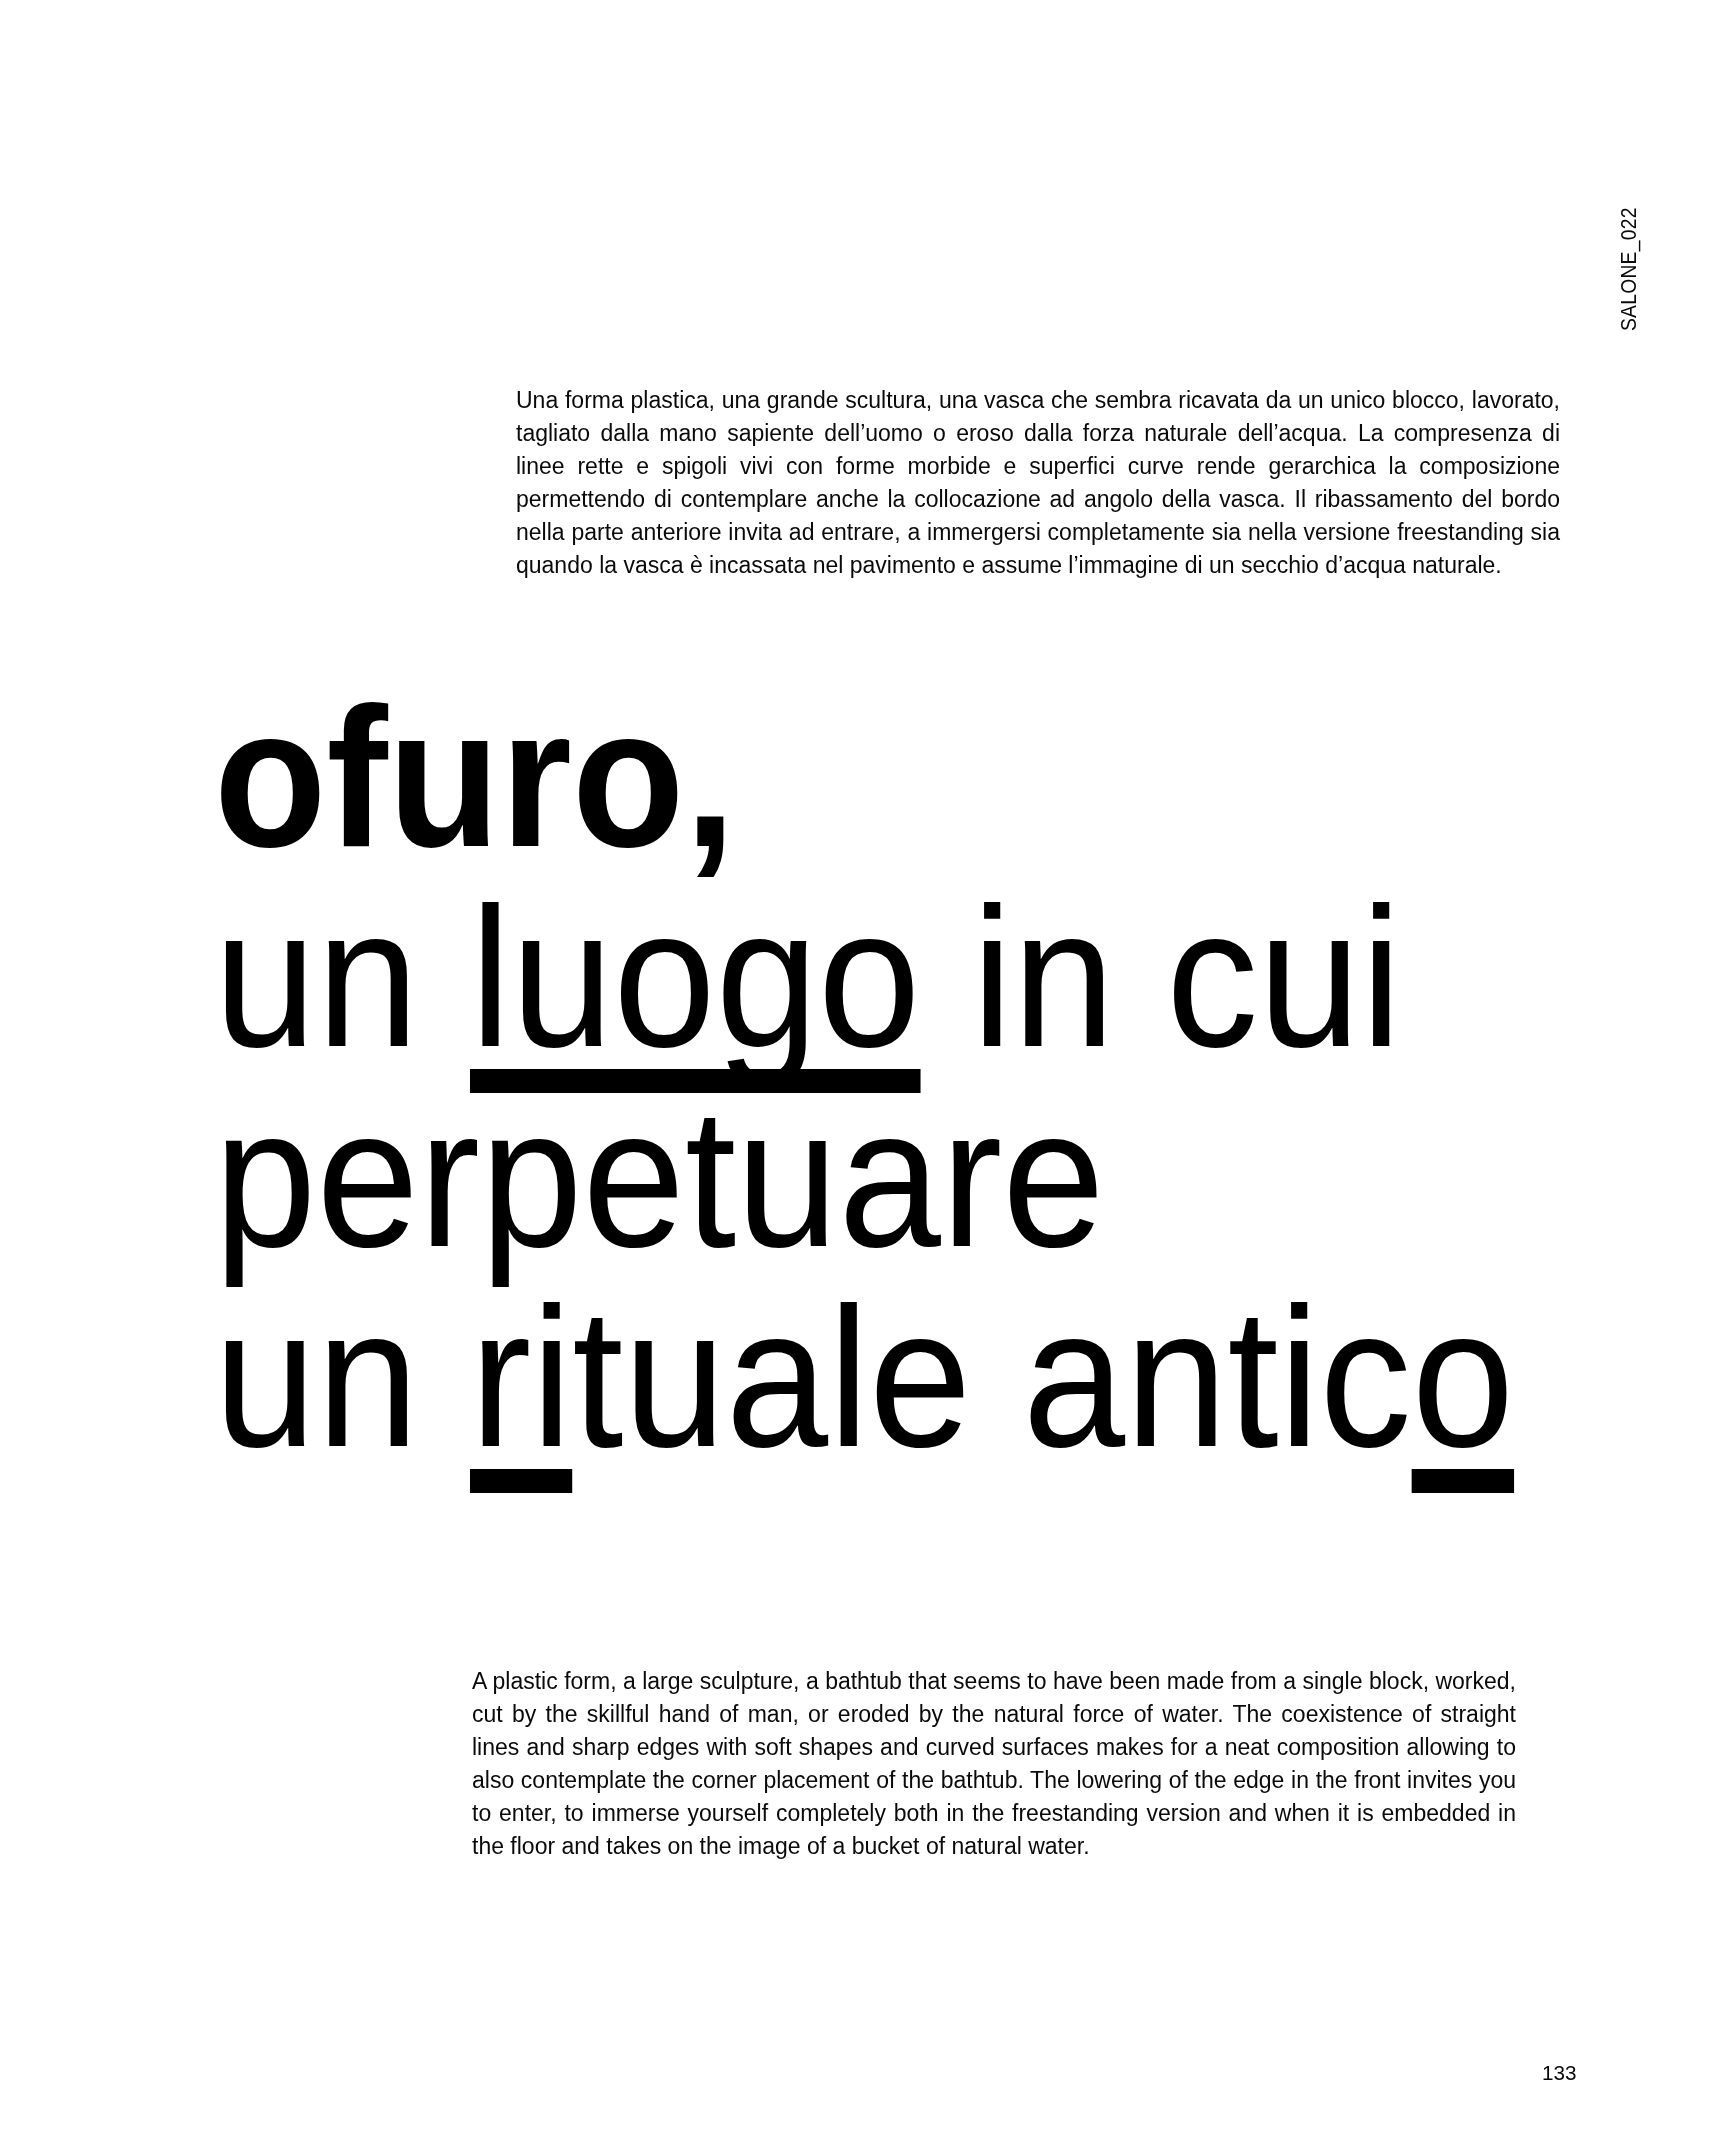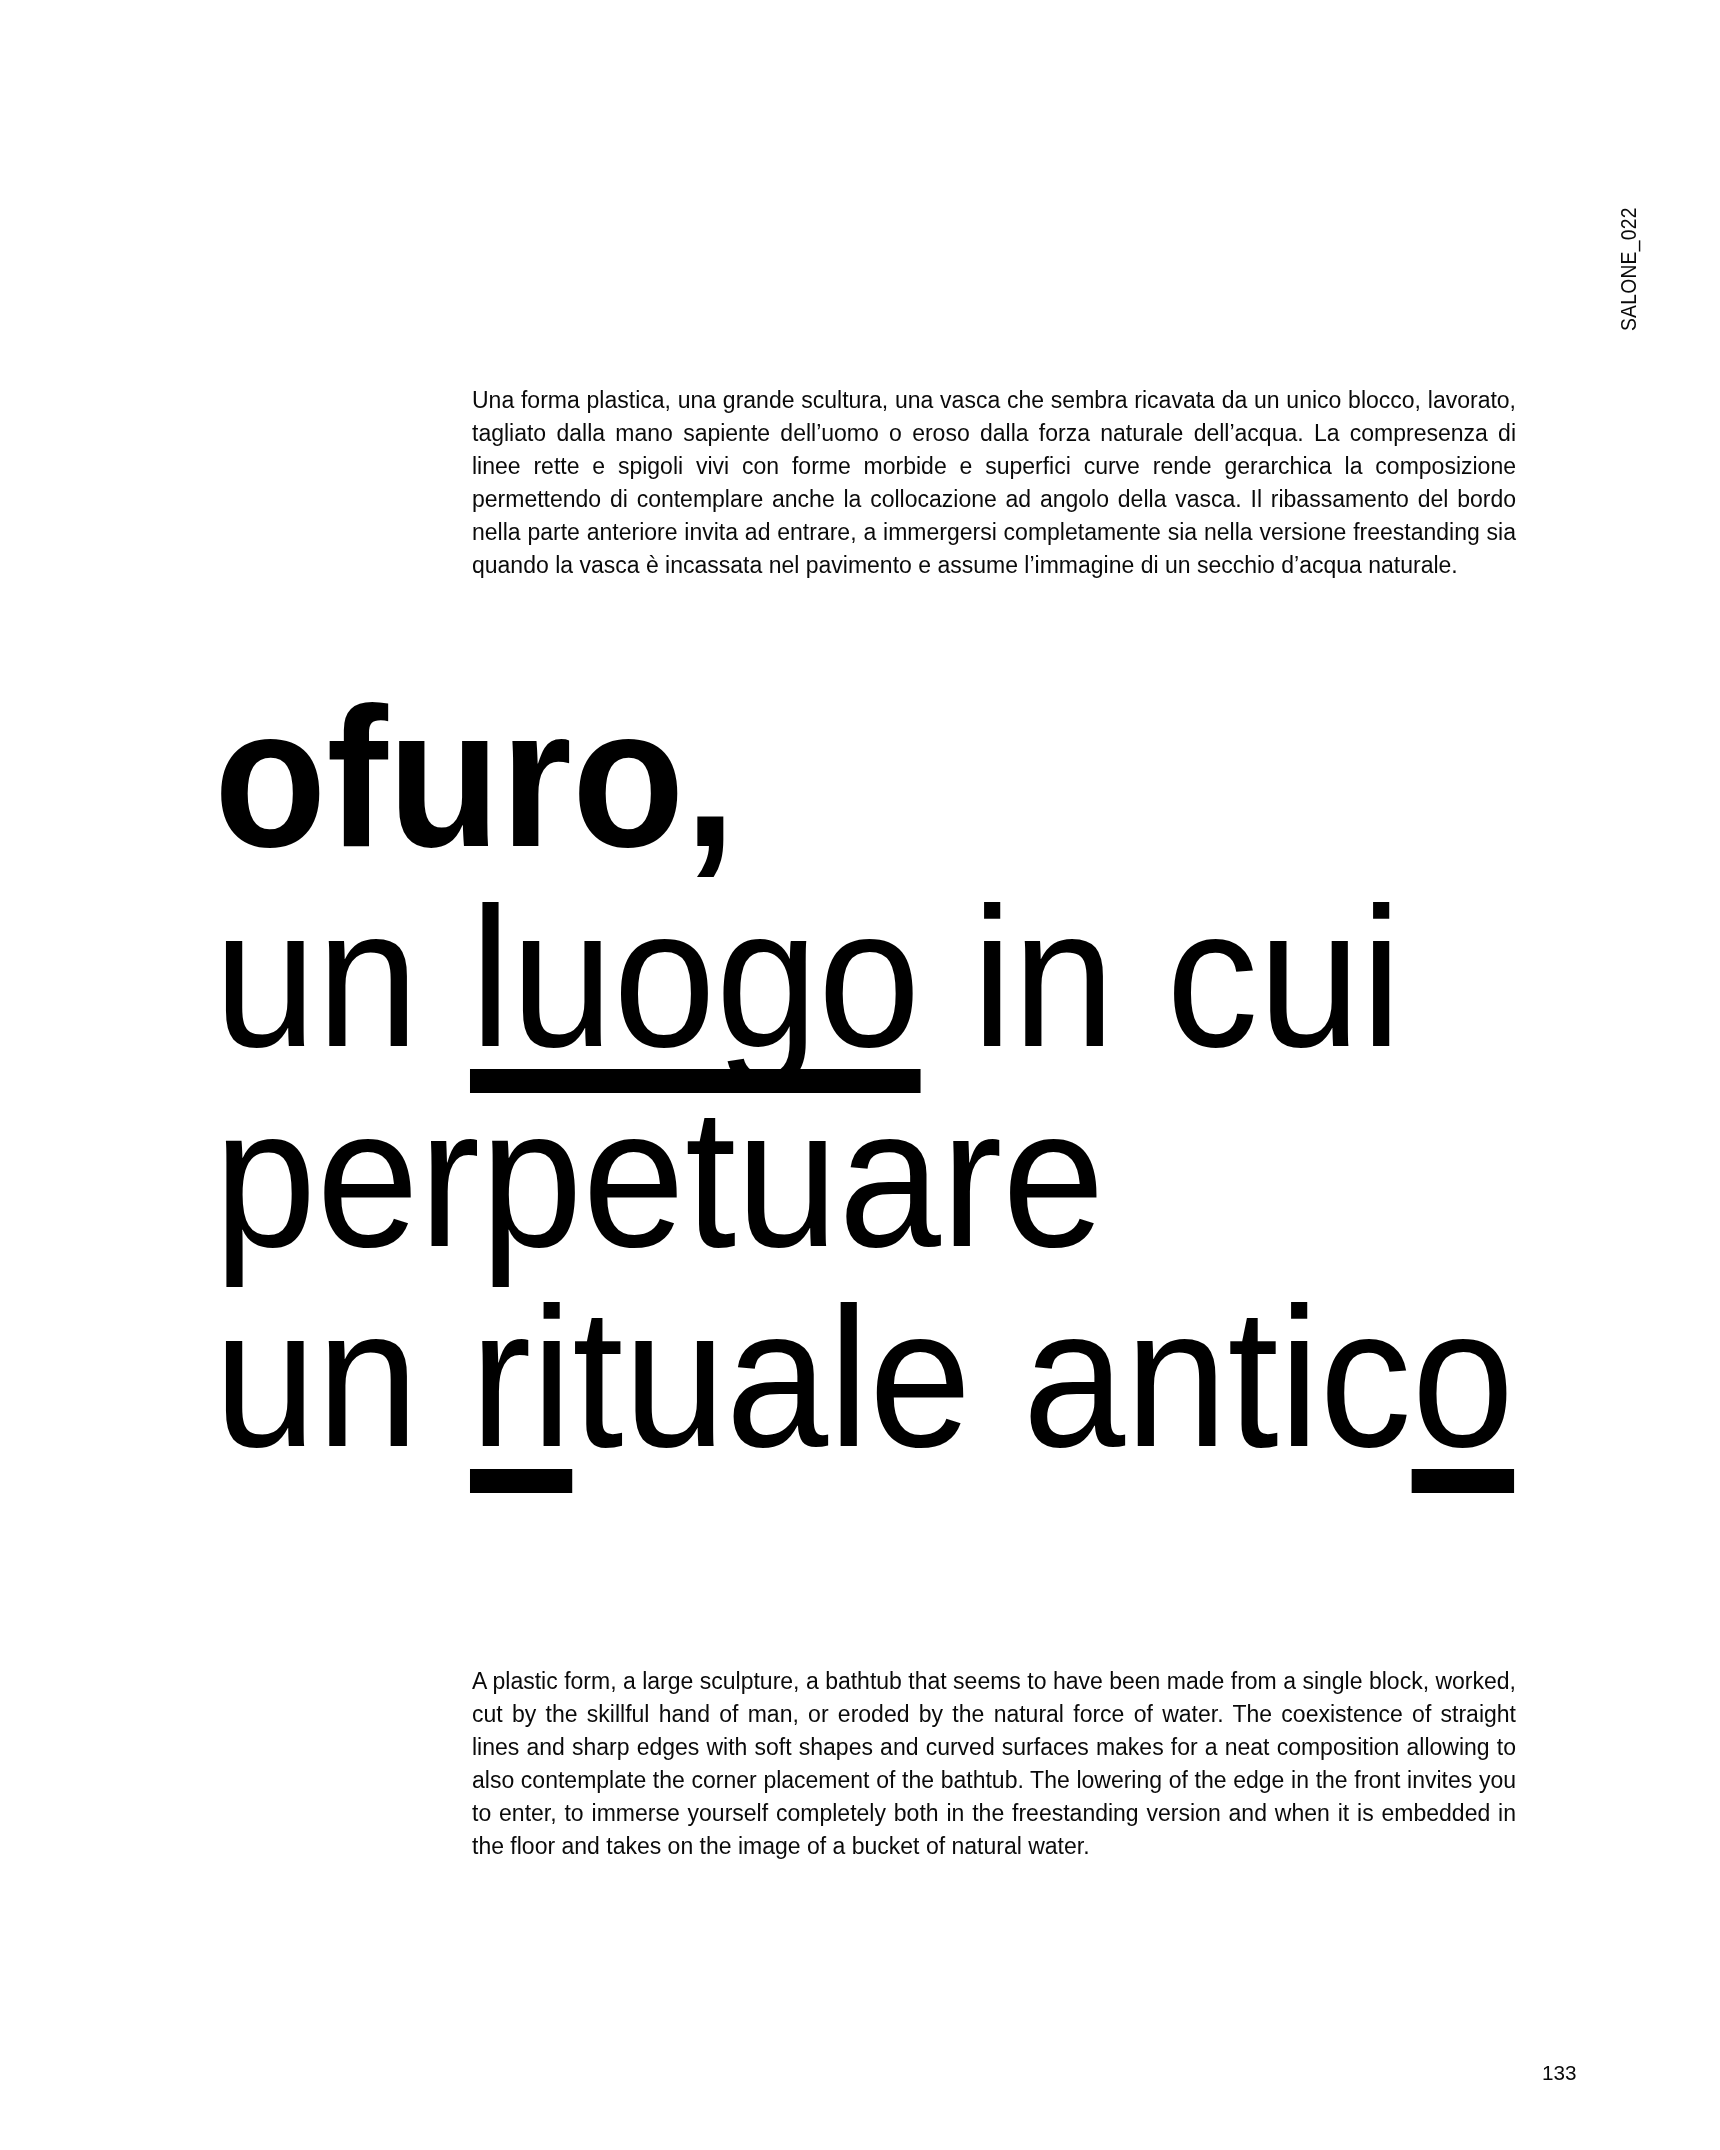--- a/index.html
+++ b/index.html
@@ -36,21 +36,21 @@
   
   .para {
     position: absolute;
     left: 472px;
     width: 1044px;
     font-size: 23px;
     line-height: 33px;
     text-align: justify;
     color: #0a0a0a;
   }
-  .para-it { top: 361px; }
+  .para-it { top: 361px; margin-left: 44px; }
   .para-en { top: 1637px; margin-top: 28px; }
 
   
   .headline {
     position: absolute;
     left: 214px;
     top: 678px;
     transform: scaleX(0.93);
     transform-origin: 0 0;
     font-size: 198px;

